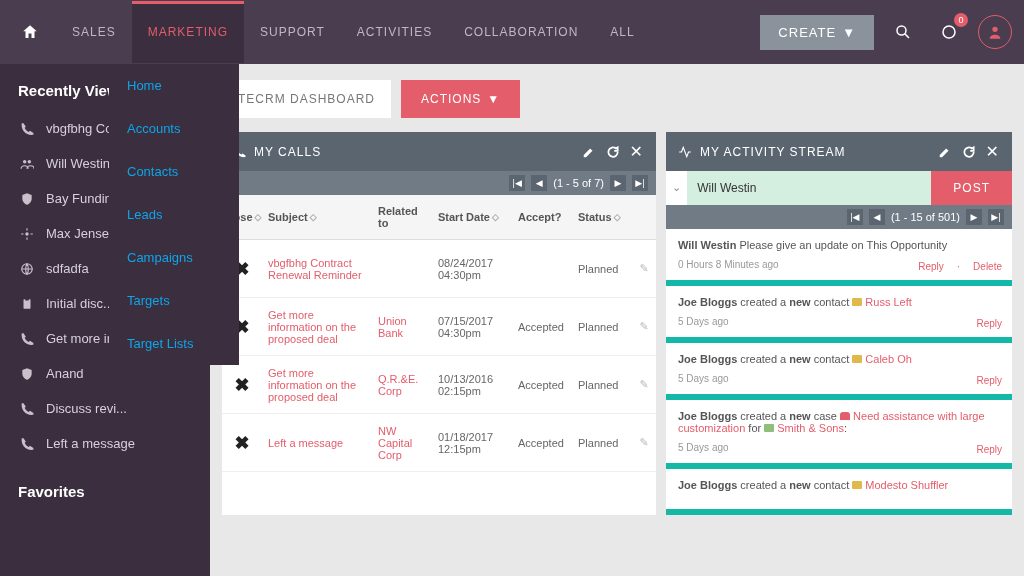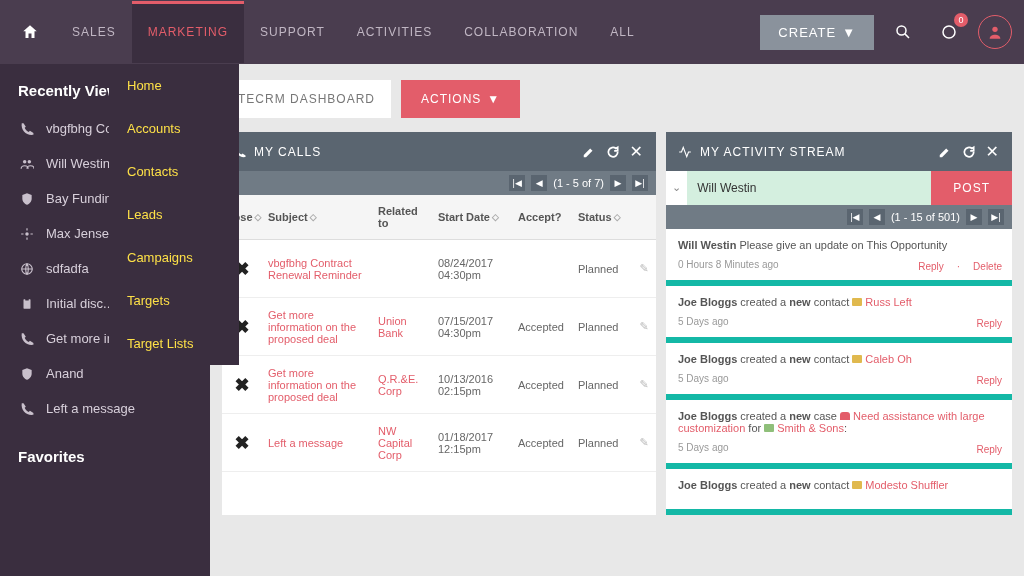--- a/index.html
+++ b/index.html
@@ -13,21 +13,21 @@
 .nav-item.active { color:#e35d6a; background:#3a2e3f; }
 .nav-item.active::before { content:""; position:absolute; top:0; left:0; right:0; height:3px; background:#e35d6a; }
 .nav-right { margin-left:auto; display:flex; align-items:center; gap:12px; }
 .create-btn { background:#8a929c; color:#fff; padding:10px 18px; border:none; font-size:13px; letter-spacing:1px; cursor:pointer; display:flex; align-items:center; gap:6px; }
 .nav-icon { width:34px; height:34px; border-radius:50%; display:flex; align-items:center; justify-content:center; color:#fff; cursor:pointer; position:relative; }
 .nav-icon.user { border:1px solid #e35d6a; }
 .notif-badge { position:absolute; top:-2px; right:-2px; background:#e35d6a; color:#fff; font-size:9px; width:14px; height:14px; border-radius:50%; display:flex; align-items:center; justify-content:center; }
 
 
 .dropdown { position:absolute; top:64px; left:109px; width:130px; background:#3a2e3f; z-index:20; }
-.dropdown-item { color:#fde047; font-size:13px; padding:14px 18px; cursor:pointer; }
+.dropdown-item { color:#0ea5e9; font-size:13px; padding:14px 18px; cursor:pointer; }
 
 
 .sidebar { position:absolute; left:0; top:64px; width:210px; bottom:0; background:#3a2e3f; padding:18px 0; z-index:5; }
 .sidebar-title { color:#fff; font-size:15px; font-weight:bold; padding:0 18px 12px; }
 .sidebar-item { display:flex; align-items:center; gap:10px; color:#d8d0db; font-size:13px; padding:10px 18px; cursor:pointer; }
 .sidebar-icon { width:18px; display:flex; justify-content:center; }
 .favorites { color:#fff; font-size:15px; font-weight:bold; padding:22px 18px 0; }
 
 
 .main { position:absolute; left:210px; top:64px; right:0; bottom:0; padding:16px 12px; overflow:hidden; }
@@ -199,20 +199,28 @@
           </svg>
         </span>
         <span>Anand</span>
       </div>
       <div class="sidebar-item">
         <span class="sidebar-icon">
           <svg width="14" height="14" viewBox="0 0 24 24" fill="#c9c0cc">
             <path d="M6 2l4 6-2 2c1 3 4 6 7 7l2-2 6 4v3c-12 2-22-8-20-20h3z"></path>
           </svg>
         </span>
+        <span>Discuss revi...</span>
+      </div>
+      <div class="sidebar-item">
+        <span class="sidebar-icon">
+          <svg width="14" height="14" viewBox="0 0 24 24" fill="#c9c0cc">
+            <path d="M6 2l4 6-2 2c1 3 4 6 7 7l2-2 6 4v3c-12 2-22-8-20-20h3z"></path>
+          </svg>
+        </span>
         <span>Left a message</span>
       </div>
     </div>
   <div class="favorites">Favorites</div>
 </div>
 
 <div class="main">
   <div class="topbar">
     <button class="dash-btn">TECRM DASHBOARD</button>
     <button class="actions-btn">

